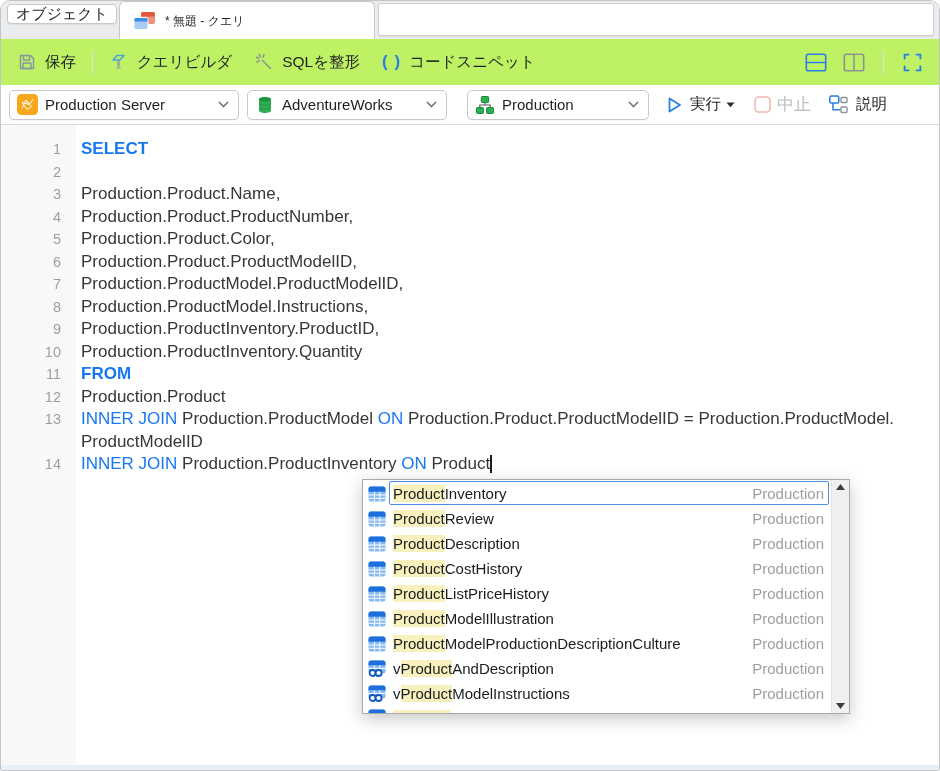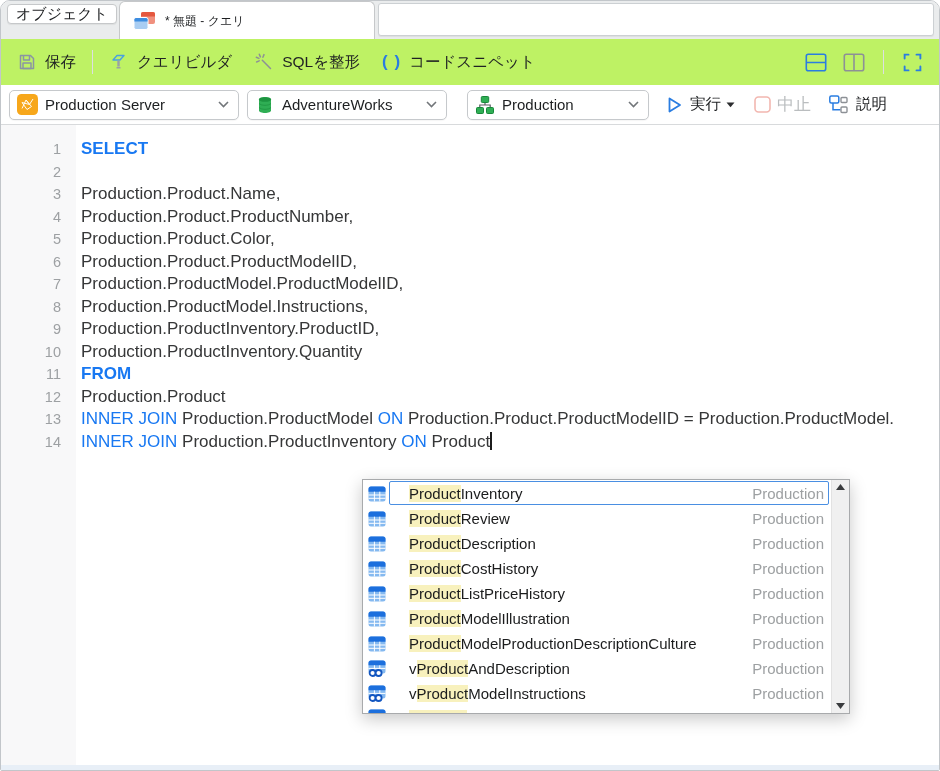--- a/index.html
+++ b/index.html
@@ -60,21 +60,21 @@
   .kw{ color:#1878f2; }
   .cursor{ display:inline-block; width:1.5px; height:18px; background:#1c1c1c; vertical-align:-3.5px; animation:blink 1.1s steps(1) infinite; }
   @keyframes blink { 50% { opacity:0; } }
   .bottomstrip{ position:absolute; left:0; right:0; bottom:0; height:5px; background:#e8eff7; }
   
   .ac{
     position:absolute; left:361px; top:478px; width:488px; height:235px; background:#fff;
     border:1px solid #a8aaac; box-shadow:0 5px 16px rgba(0,0,0,.22); overflow:hidden;
   }
   .ac-rows{ position:absolute; left:0; top:1px; right:18px; bottom:0; overflow:hidden; }
-  .ac-row{ height:25px; display:flex; align-items:center; padding-left:5px; position:relative; cursor:default;gap:16px; }
+  .ac-row{ height:25px; display:flex; align-items:center; padding-left:5px; position:relative; cursor:default; }
   .ac-icon{ width:18px; height:17px; flex:none; margin-right:7px; display:flex; align-items:center; }
   .ac-name{ font-size:15px; color:#1b1c1d; white-space:pre; position:relative; z-index:1; }
   .hl{ background:#f8f1bd; }
   .ac-schema{ position:absolute; right:7px; color:#9da0a2; font-size:15px; z-index:1; }
   .ac-row.sel::after{
     content:""; position:absolute; left:26px; right:2px; top:0; bottom:1px;
     border:1px solid #4a8fe2; border-radius:2px;
   }
   .ac-row.partial{ height:9px; overflow:hidden; align-items:flex-start; }
   .ac-row.partial .ac-icon{ margin-top:3px; }
@@ -308,20 +308,24 @@
           <span class="ln">11</span>
           <span class="code"><span class="kwb">FROM</span></span>
         </div>
         <div class="line">
           <span class="ln">12</span>
           <span class="code"><span>Production.Product</span></span>
         </div>
         <div class="line">
           <span class="ln">13</span>
           <span class="code"><span class="kw">INNER JOIN</span><span> Production.ProductModel </span><span class="kw">ON</span><span> Production.Product.ProductModelID = Production.ProductModel.</span></span>
+        </div>
+        <div class="line">
+          <span class="ln"></span>
+          <span class="code"><span>ProductModelID</span></span>
         </div>
         <div class="line">
           <span class="ln">14</span>
           <span class="code"><span class="kw">INNER JOIN</span><span> Production.ProductInventory </span><span class="kw">ON</span><span> Product</span><span class="cursor"></span></span>
         </div>
       </div>
 
     <div class="ac" style="left:361px; top:354px;">
       <div class="ac-rows" id="ac-rows">
           <div class="ac-row sel">

